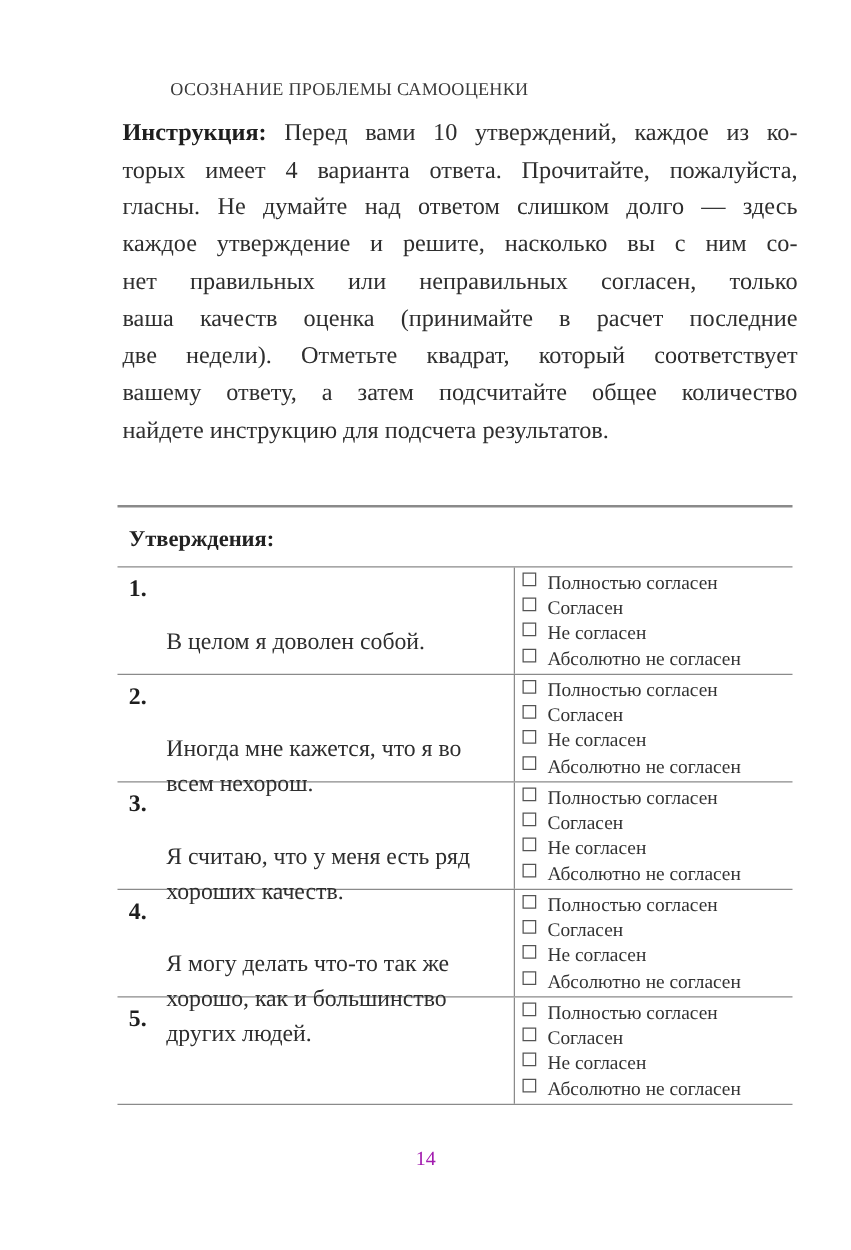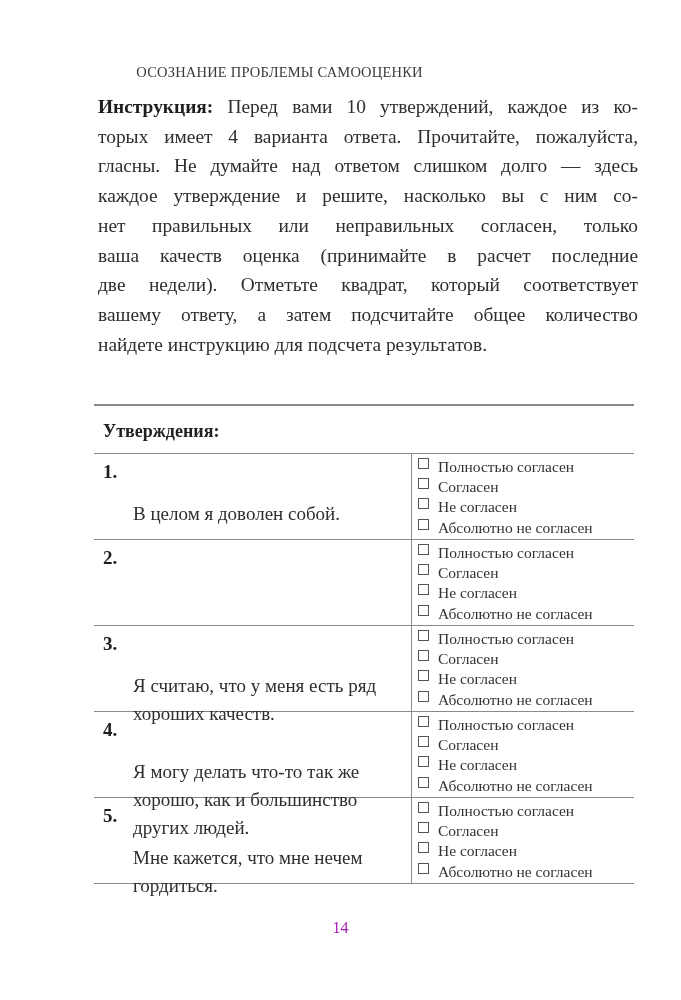--- a/index.html
+++ b/index.html
@@ -93,20 +93,21 @@
       <div class="opt">
           <span class="box"></span>
           <span>Абсолютно не согласен</span>
         </div>
     </div>
   </div>
 
   <div class="row">
     <div class="stmt">
       <span class="num">2.</span>
+      <span class="txt">Иногда мне кажется, что я во всем нехорош.</span>
     </div>
     <div class="opts">
       <div class="opt">
           <span class="box"></span>
           <span>Полностью согласен</span>
         </div>
       <div class="opt">
           <span class="box"></span>
           <span>Согласен</span>
         </div>
@@ -167,21 +168,20 @@
       <div class="opt">
           <span class="box"></span>
           <span>Абсолютно не согласен</span>
         </div>
     </div>
   </div>
 
   <div class="row">
     <div class="stmt">
       <span class="num">5.</span>
-      <span class="txt">Мне кажется, что мне нечем гордиться.</span>
     </div>
     <div class="opts">
       <div class="opt">
           <span class="box"></span>
           <span>Полностью согласен</span>
         </div>
       <div class="opt">
           <span class="box"></span>
           <span>Согласен</span>
         </div>

